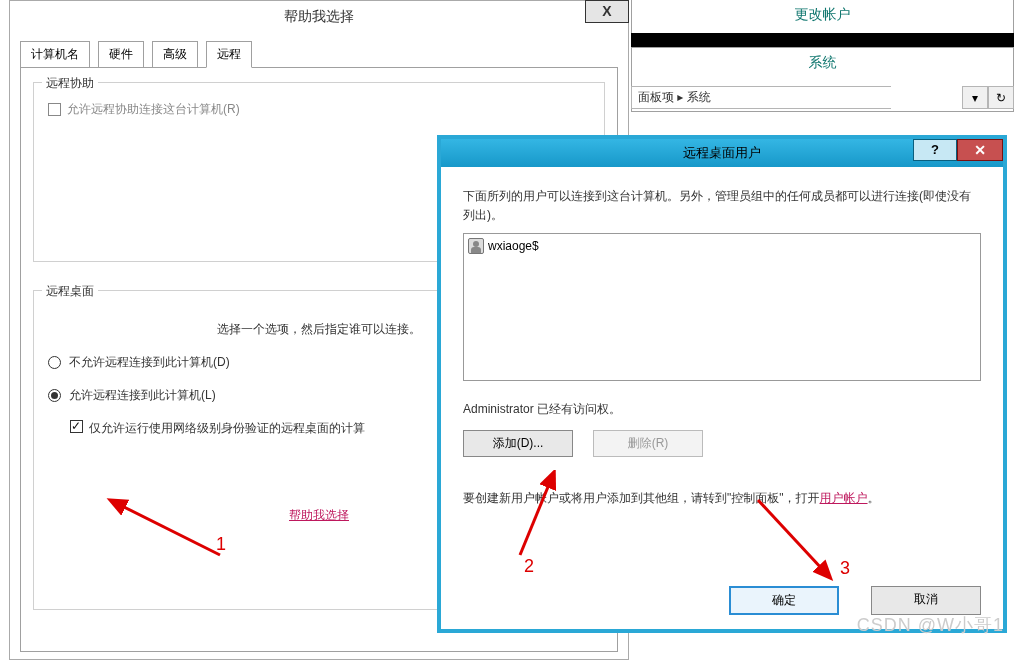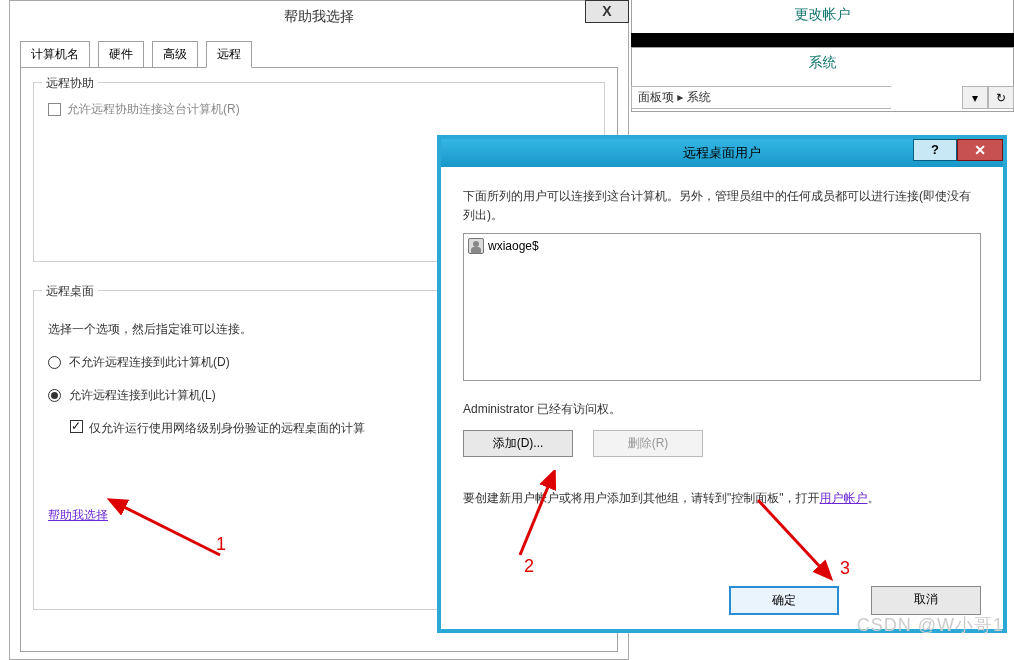--- a/index.html
+++ b/index.html
@@ -63,39 +63,39 @@
     border:1px solid #aaa; border-top:0; height:630px; background:#fff; padding:10px 10px;
   }
   .tabs{
     display:flex; gap:8px; position:relative;
   }
   .tab{
     border:1px solid #a0a0a0; padding:4px 10px; background:#fff; font-size:12px; position:relative; top:1px;
   }
   .tab.active{ border-bottom:1px solid #fff; background:#fff; }
   .tab-content{
-    border:1px solid #a0a0a0; padding:14px 12px 12px 12px; height:585px;
+    border:1px solid #a0a0a0; padding:14px 12px 12px 12px; height:585px;text-align:center;
   }
   .groupbox{
     border:1px solid #d0d0d0; padding:10px 14px 14px 14px; margin-bottom:28px; position:relative;
   }
   .groupbox-title{
     position:absolute; top:-8px; left:8px; background:#fff; padding:0 4px; color:#333;
   }
   .grp-assist{ height:180px; }
   .grp-remote{ height:320px; }
   .cb-line{ display:flex; align-items:center; gap:6px; color:#888; margin-top:8px; }
   .cbx{ width:13px; height:13px; border:1px solid #888; background:#fff; flex:0 0 auto;}
   .opt-line{ display:flex; align-items:center; gap:8px; margin:16px 0; color:#333;}
   .radio{ width:13px; height:13px; border:1px solid #333; border-radius:50%; background:#fff; flex:0 0 auto; position:relative;}
   .radio.checked::after{ content:""; position:absolute; left:2px; top:2px; width:7px; height:7px; background:#333; border-radius:50%;}
   .chk-line{ display:flex; align-items:flex-start; gap:6px; margin-left:22px; margin-top:14px; color:#333;}
   .chk{ width:13px; height:13px; border:1px solid #333; background:#fff; flex:0 0 auto; position:relative;}
   .chk.checked::after{ content:"✓"; position:absolute; left:0; top:-2px; font-size:12px; color:#111;}
-  .link{ color:#6d28d9; text-decoration:underline; cursor:pointer;}
+  .link{ color:#be185d; text-decoration:underline; cursor:pointer;}
 
   
   .rdu{
     position:absolute; left:437px; top:135px; width:570px; height:498px;
     background:#fff; border:4px solid #2aa8d6;
   }
   .rdu-titlebar{
     height:28px; background:linear-gradient(#34b6e4,#1798c9); color:#000; text-align:center;
     line-height:28px; font-size:13px; position:relative;
   }

